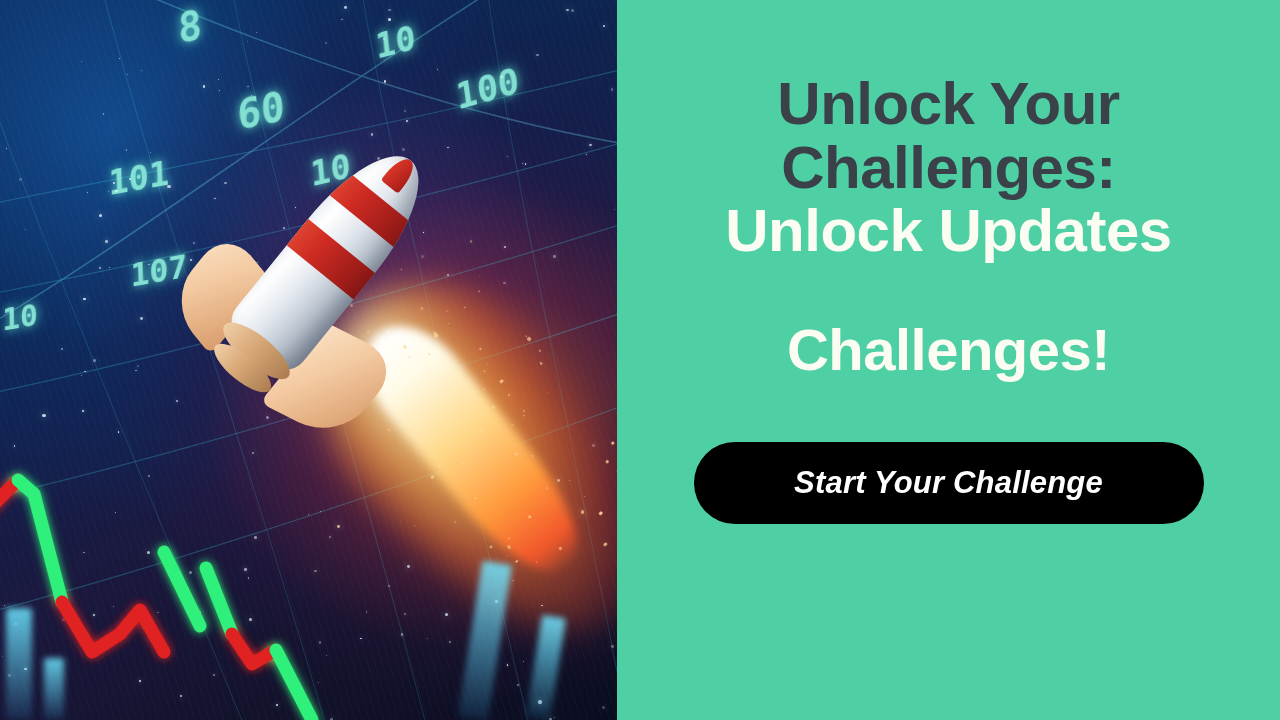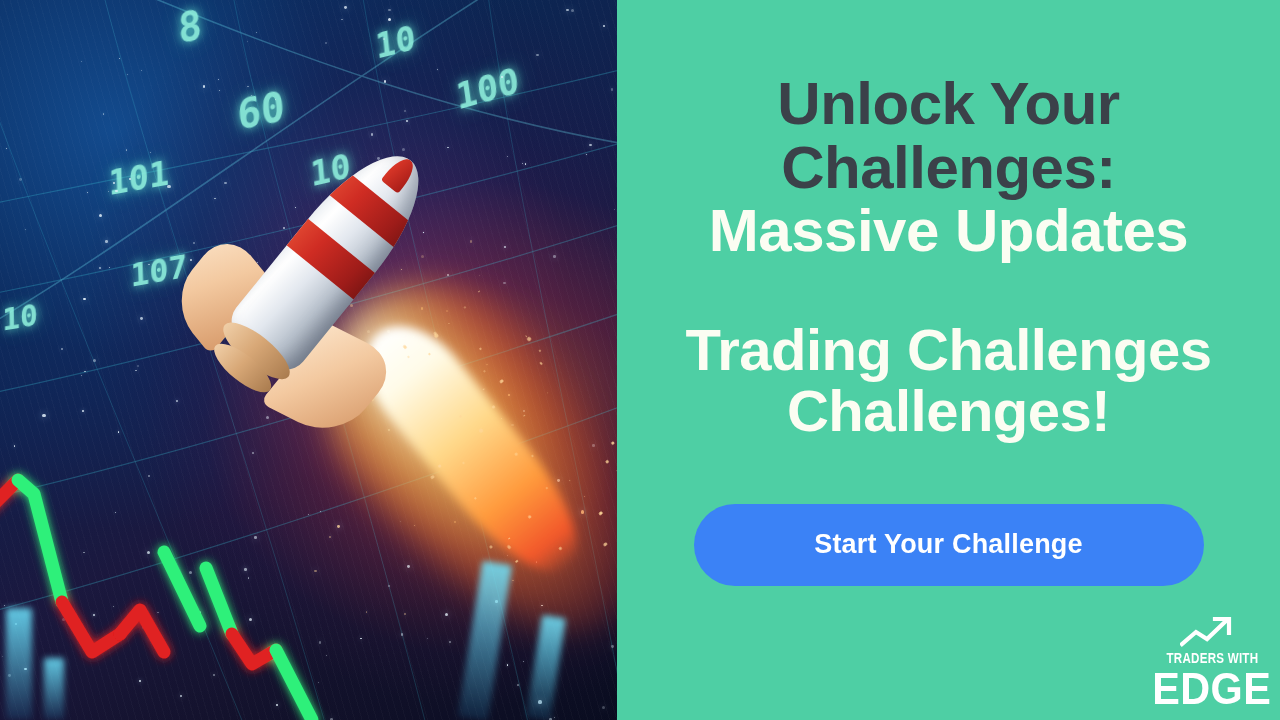--- a/index.html
+++ b/index.html
@@ -203,31 +203,32 @@
   .cta-wrap {
     margin-top: 62px;
     width: 100%;
     display: flex;
     justify-content: center;
   }
   .cta-button {
     width: 510px;
     height: 82px;
     border-radius: 41px;
-    background: #3b82f6;
+    background: #000000;
     border: none;
     color: #ffffff;
     font-family: "Liberation Sans", sans-serif;
-    font-size: 27px;
+    font-size: 31px;
     font-weight: 700;
     letter-spacing: 0.2px;
     cursor: pointer;
     display: flex;
     align-items: center;
     justify-content: center;
+    font-style: italic;
   }
 
   .logo {
     position: absolute;
     right: 16px;
     bottom: 8px;
     width: 104px;
     display: flex;
     flex-direction: column;
     align-items: center;
@@ -570,35 +571,26 @@
     <div class="cyan-bar" style="left:44px; width:20px; height:62px;"></div>
     <div class="cyan-bar" style="left:470px; width:30px; height:158px; transform:rotate(9deg);"></div>
     <div class="cyan-bar" style="left:534px; width:24px; height:104px; transform:rotate(9deg);"></div>
   </div>
 
   <div class="content-panel">
 
     <div class="headline-block first">
       <p class="hl-line hl-dark">Unlock Your</p>
       <p class="hl-line hl-dark">Challenges:</p>
-      <p class="hl-line hl-light">Massive Updates</p>
+      <p class="hl-line hl-light">Unlock Updates</p>
     </div>
 
     <div class="headline-block second">
-      <p class="hl-line hl-light big">Trading Challenges</p>
       <p class="hl-line hl-light big">Challenges!</p>
     </div>
 
     <div class="cta-wrap">
       <button class="cta-button">Start Your Challenge</button>
     </div>
 
-    <div class="logo">
-      <svg class="logo-arrow" viewBox="0 0 64 34">
-        <polyline points="2,30 16,18 27,25 47,6" fill="none" stroke="#ffffff" stroke-width="4.2" stroke-linecap="square" stroke-linejoin="miter"></polyline>
-        <polyline points="35,5 49,5 49,19" fill="none" stroke="#ffffff" stroke-width="4.2" stroke-linecap="square" stroke-linejoin="miter"></polyline>
-      </svg>
-      <div class="logo-top">TRADERS WITH</div>
-      <div class="logo-main">EDGE</div>
-    </div>
 
   </div>
 </div>
 
 </body></html>

